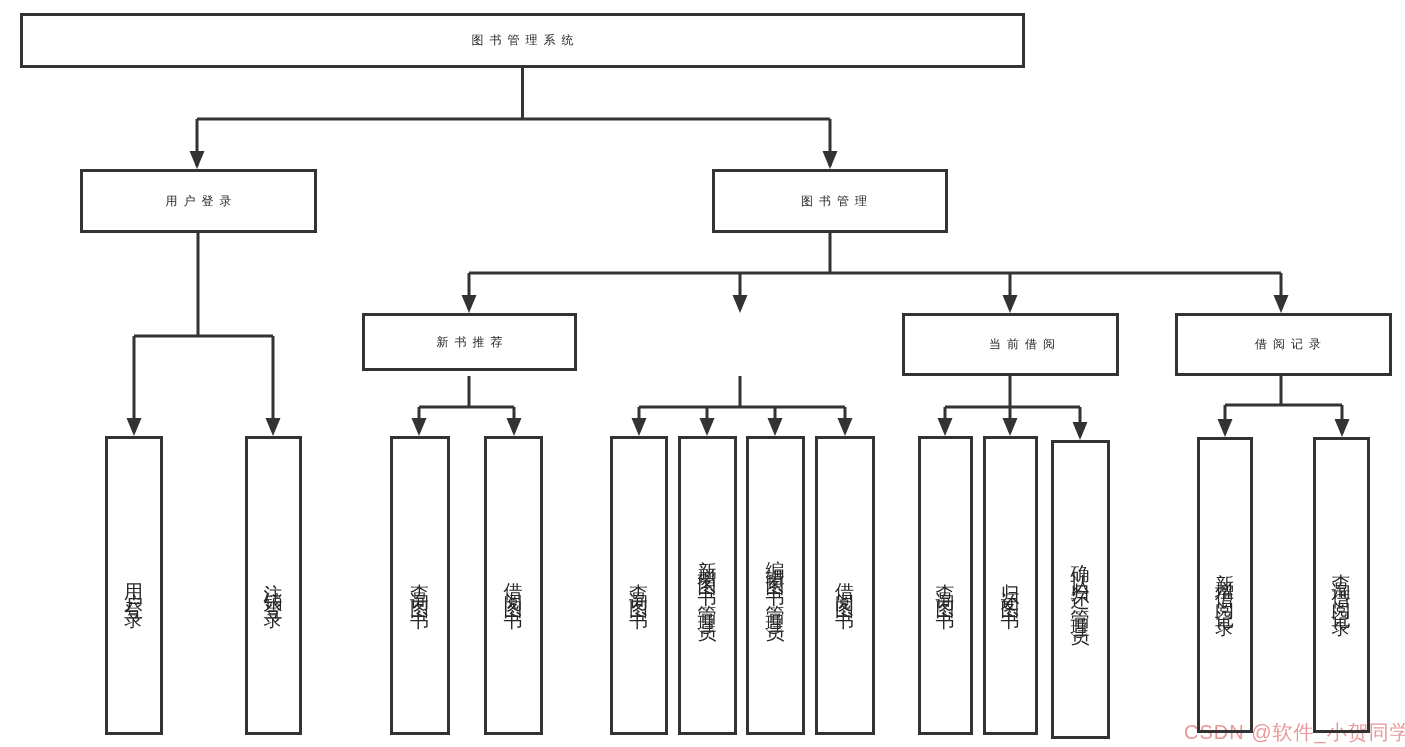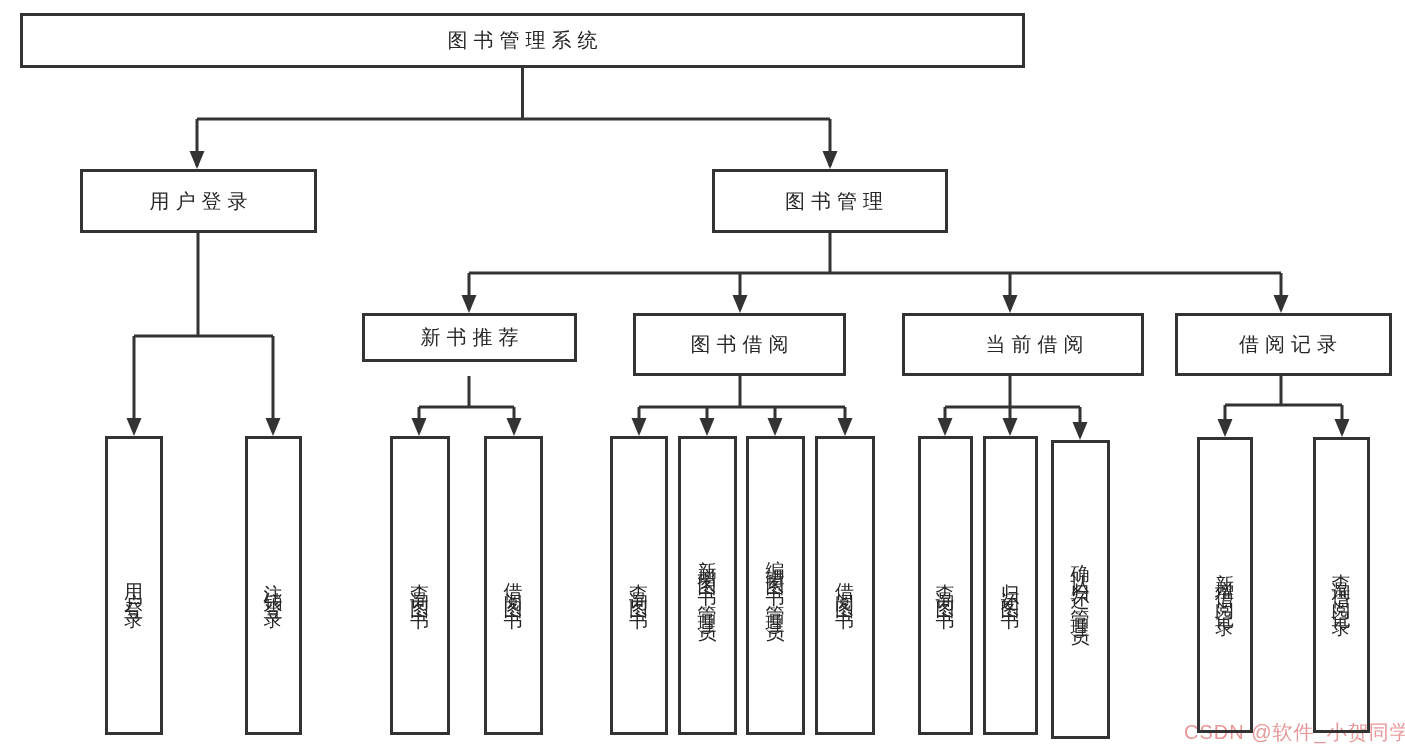--- a/index.html
+++ b/index.html
@@ -22,21 +22,21 @@
   .connectors path{stroke:var(--line);stroke-width:3;fill:none;}
   .connectors polygon{fill:var(--line);stroke:none;}
   .node{
     position:absolute;
     border:3px solid var(--line);
     background:transparent;
     display:flex;align-items:center;justify-content:center;
     z-index:3;
   }
   .node .h-label{
-    font-size:20px;
+    font-size:12px;
     letter-spacing:6px;
     text-indent:6px;
     white-space:nowrap;
   }
   .leaf .v-label{
     writing-mode:vertical-rl;
     text-orientation:mixed;
     font-size:19px;
     letter-spacing:9px;
     line-height:1;
@@ -95,27 +95,24 @@
     <span class="h-label">图书管理系统</span>
   </div>
 
   <div class="node" style="left:80px;top:169px;width:237px;height:64px;">
     <span class="h-label">用户登录</span>
   </div>
   <div class="node" style="left:712px;top:169px;width:236px;height:64px;padding-left:8px;">
     <span class="h-label">图书管理</span>
   </div>
 
-  <div class="node" style="left:362px;top:313px;width:215px;height:49px;">
+  <div class="node" style="left:362px;top:313px;width:215px;height:58px;">
     <span class="h-label">新书推荐</span>
   </div>
-  <div class="node" style="left:633px;top:313px;width:213px;height:63px;">
-    <span class="h-label">图书借阅</span>
-  </div>
-  <div class="node" style="left:902px;top:313px;width:242px;height:63px;padding-left:23px;">
+  <div class="node" style="left:902px;top:313px;width:217px;height:63px;padding-left:23px;">
     <span class="h-label">当前借阅</span>
   </div>
   <div class="node" style="left:1175px;top:313px;width:217px;height:63px;padding-left:9px;">
     <span class="h-label">借阅记录</span>
   </div>
 
   <div class="node leaf" style="left:105px;top:436px;width:58px;height:299px;">
     <span class="v-label">用户登录</span>
   </div>
   <div class="node leaf" style="left:245px;top:436px;width:57px;height:299px;">

